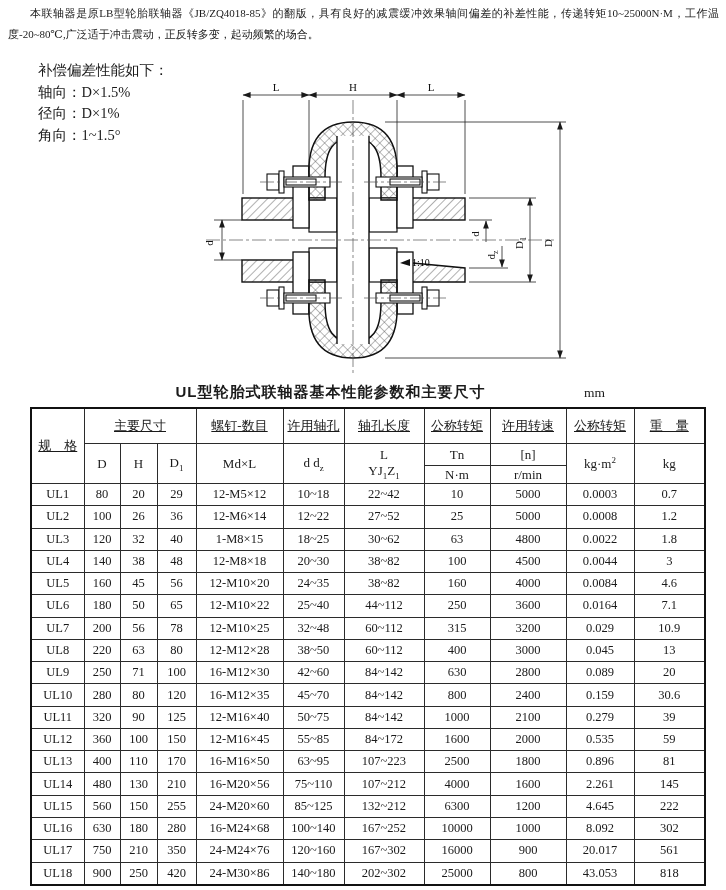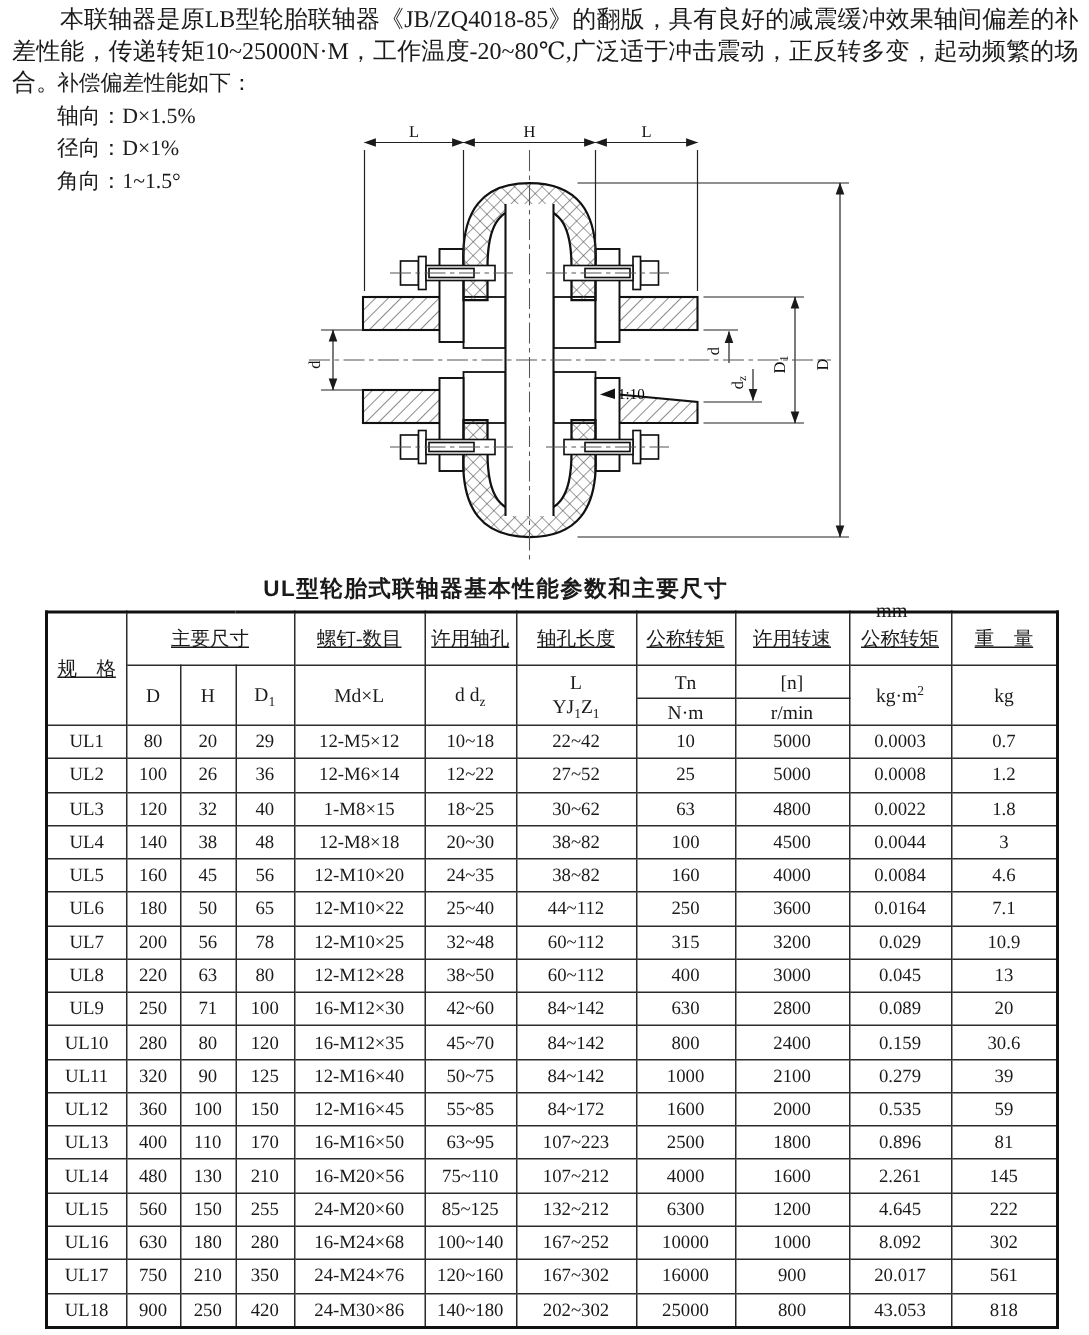--- a/index.html
+++ b/index.html
@@ -2,31 +2,31 @@
 <html><head>
 <meta charset="utf-8">
 <style>
   html,body{margin:0;padding:0;background:#e8e8e8;}
   .page{
     position:relative;width:726px;height:890px;margin:0 auto;background:#ffffff;
     font-family:"Liberation Serif","DejaVu Serif",serif;color:#1a1a1a;overflow:hidden;
   }
   .intro{
     position:absolute;top:3px;left:8px;width:711px;margin:0;
-    font-size:16px;line-height:21px;text-align:justify;text-indent:2em;
+    font-size:11px;line-height:21px;text-align:justify;text-indent:2em;
   }
-  .comp-lines{position:absolute;left:38px;top:46px;font-size:14.5px;line-height:21.5px;}
+  .comp-lines{position:absolute;left:38px;top:60px;font-size:14.5px;line-height:21.5px;}
   .comp-lines div{white-space:nowrap;}
   .drawing{position:absolute;left:150px;top:78px;width:440px;height:308px;}
   .tbl-title-row{position:absolute;top:383px;left:0;width:661px;height:20px;}
   .tbl-title{
     display:block;text-align:center;font-family:"Liberation Sans","DejaVu Sans",sans-serif;
     font-size:15px;font-weight:bold;letter-spacing:1px;
   }
-  .tbl-unit{position:absolute;top:16px;left:584px;font-size:13.5px;font-weight:normal;
+  .tbl-unit{position:absolute;top:2px;left:584px;font-size:13.5px;font-weight:normal;
     font-family:"Liberation Serif",serif;}
   table.spec{
     position:absolute;top:407px;left:30px;width:674px;height:479px;
     border-collapse:collapse;table-layout:fixed;text-align:center;
     font-size:12.5px;border:2px solid #111;
   }
   table.spec th,table.spec td{
     border:1px solid #2b2b2b;padding:0 2px;font-weight:normal;vertical-align:middle;
     overflow:hidden;white-space:nowrap;
   }

